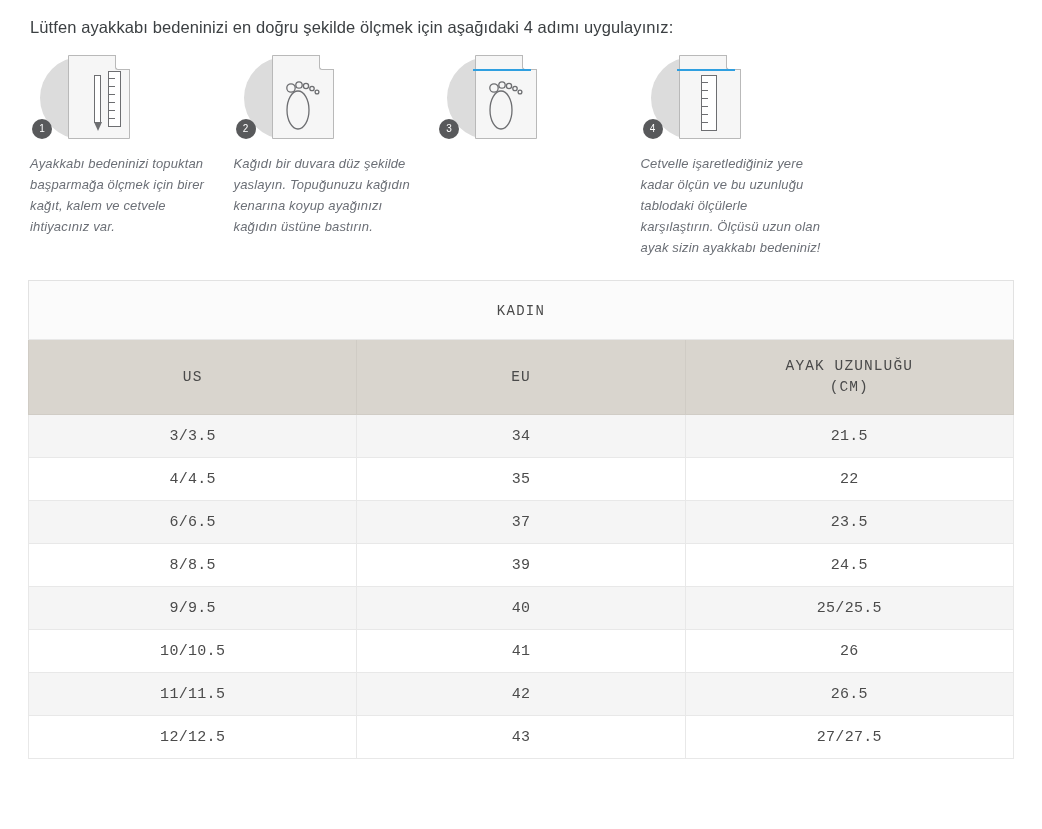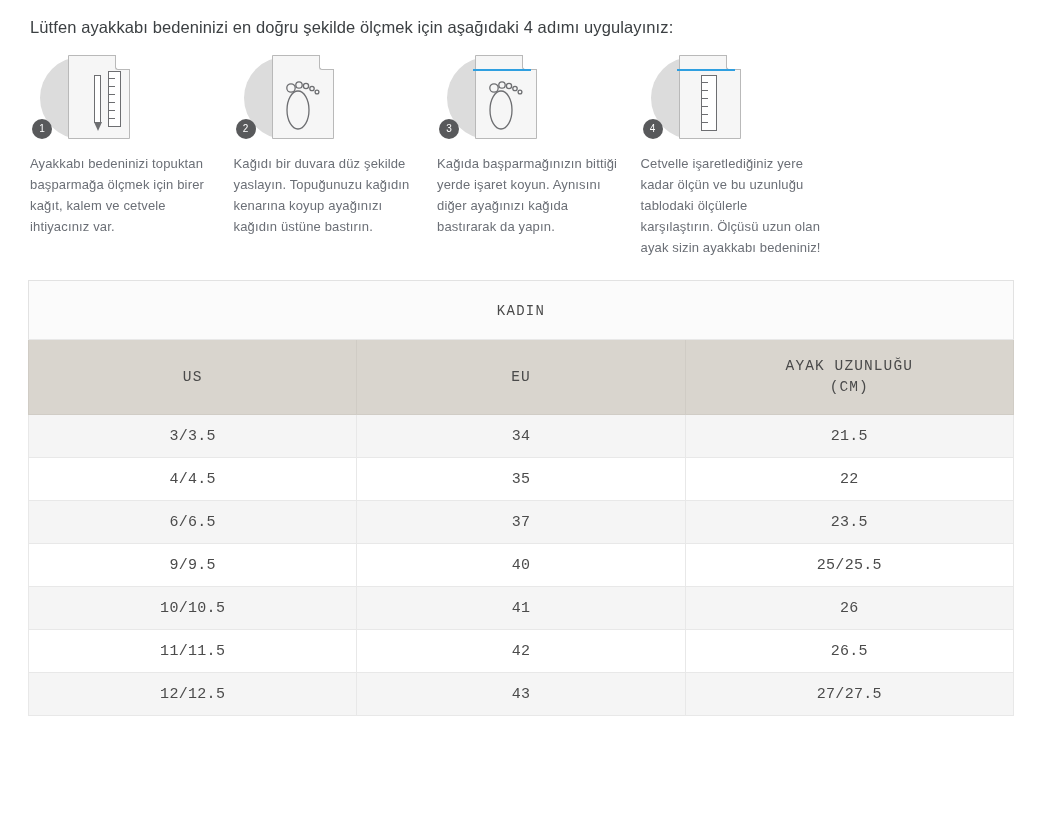--- a/index.html
+++ b/index.html
@@ -130,20 +130,21 @@
     height: 0;
     border-top: 2.4px solid #2f9fe0;
   }
   .step-text {
     font-size: 13px;
     line-height: 1.62;
     color: #6b6f76;
     letter-spacing: 0.15px;
     margin-top: 12px;
     padding-left: 2px;
+    font-style: italic;
   }
   
   .size-table {
     margin-top: 22px;
     width: 986px;
     border-collapse: collapse;
     border: 1px solid #e2e2e2;
     table-layout: fixed;
   }
   .size-table td, .size-table th {
@@ -237,21 +238,20 @@
         <svg width="130" height="86" style="position:absolute;left:0;top:0">
           <ellipse cx="62" cy="55" rx="11" ry="19" fill="none" stroke="#6d6e71" stroke-width="1.3"></ellipse>
           <circle cx="55" cy="33" r="4.2" fill="none" stroke="#6d6e71" stroke-width="1.3"></circle>
           <circle cx="63" cy="30" r="3.2" fill="none" stroke="#6d6e71" stroke-width="1.3"></circle>
           <circle cx="70" cy="31" r="2.6" fill="none" stroke="#6d6e71" stroke-width="1.3"></circle>
           <circle cx="76" cy="33.5" r="2.2" fill="none" stroke="#6d6e71" stroke-width="1.3"></circle>
           <circle cx="81" cy="37" r="1.9" fill="none" stroke="#6d6e71" stroke-width="1.3"></circle>
         </svg>
         <div class="badge">3</div>
       </div>
-      <div class="step-text">Kağıda başparmağınızın bittiği yerde işaret koyun. Aynısını diğer ayağınızı kağıda bastırarak da yapın.</div>
     </div>
 
     <div class="step">
       <div class="step-figure">
         <div class="circle"></div>
         <div class="paper"></div>
         <div class="blue-line" style="left:34px;top:14px;width:58px;"></div>
         <div class="ruler" style="left:58px;top:20px;width:16px;height:56px;">
           <i style="top:6px"></i>
             <i style="top:14px"></i>
@@ -291,20 +291,25 @@
         <td>4/4.5</td>
         <td>35</td>
         <td>22</td>
       </tr>
       <tr>
         <td>6/6.5</td>
         <td>37</td>
         <td>23.5</td>
       </tr>
       <tr>
+        <td>8/8.5</td>
+        <td>39</td>
+        <td>24.5</td>
+      </tr>
+      <tr>
         <td>9/9.5</td>
         <td>40</td>
         <td>25/25.5</td>
       </tr>
       <tr>
         <td>10/10.5</td>
         <td>41</td>
         <td>26</td>
       </tr>
       <tr>

